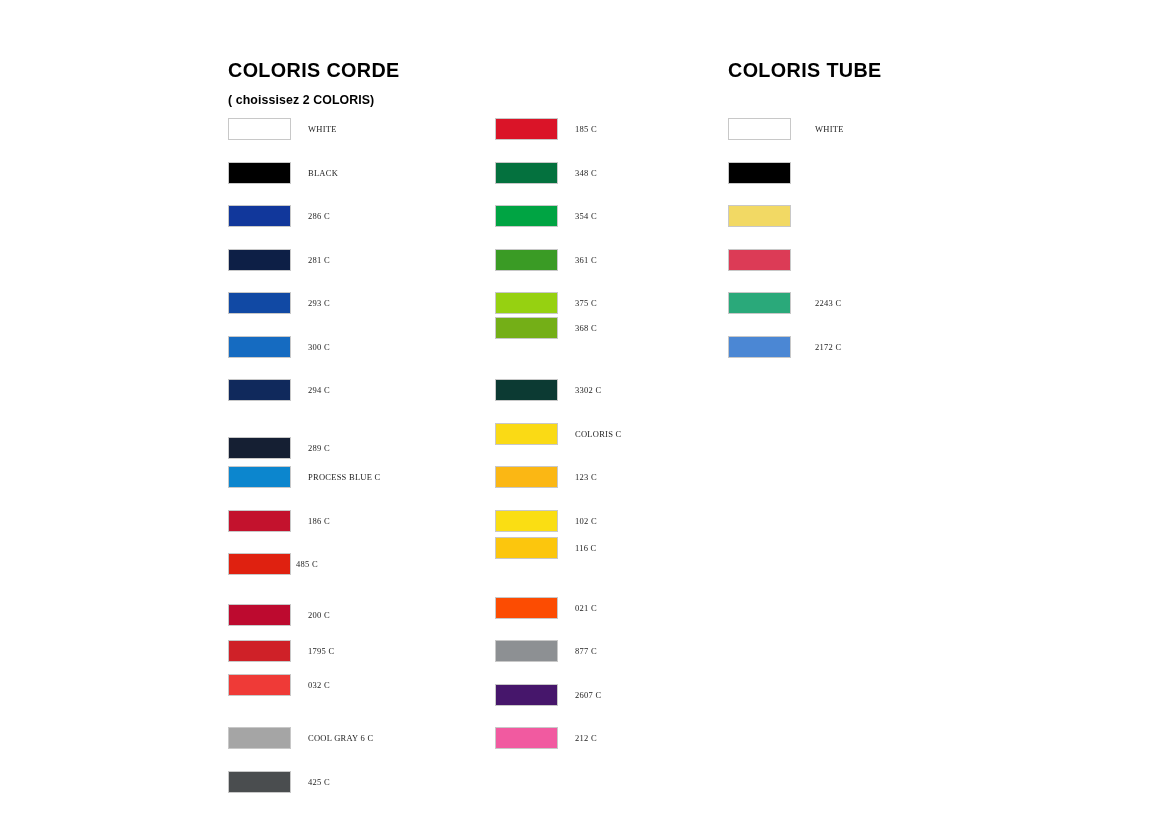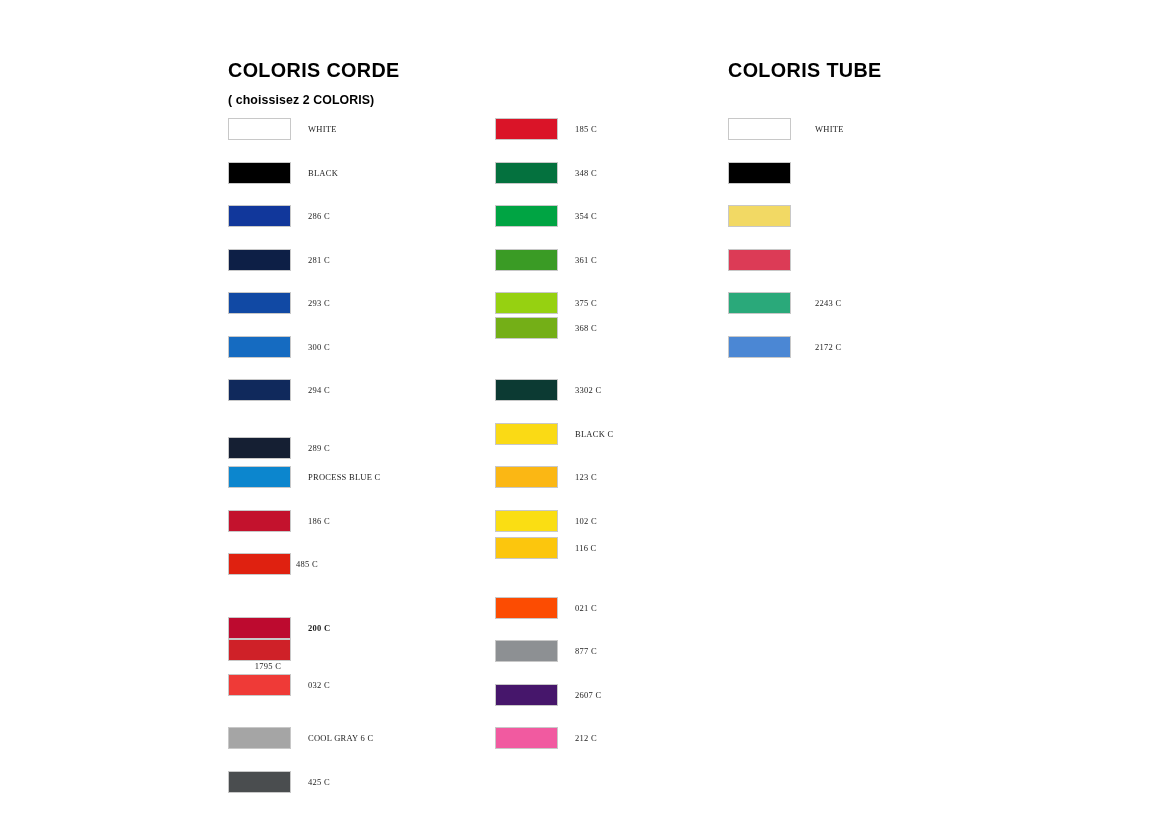--- a/index.html
+++ b/index.html
@@ -118,25 +118,25 @@
         <div class="swatch-label" style="margin-left: 17px;">PROCESS BLUE C</div>
       </div>
       <div class="swatch-row" style="top: 508.5px;">
         <div class="swatch" style="background: rgb(195, 18, 45); border-color: rgb(200, 200, 200);"></div>
         <div class="swatch-label" style="margin-left: 17px;">186 C</div>
       </div>
       <div class="swatch-row" style="top: 552px;">
         <div class="swatch" style="background: rgb(223, 33, 16); border-color: rgb(200, 200, 200);"></div>
         <div class="swatch-label" style="margin-left: 5px;">485 C</div>
       </div>
-      <div class="swatch-row" style="top: 616px; font-weight: bold;">
+      <div class="swatch-row" style="top: 603px;">
         <div class="swatch" style="background: rgb(189, 10, 47); border-color: rgb(200, 200, 200);"></div>
         <div class="swatch-label" style="margin-left: 17px;">200 C</div>
       </div>
-      <div class="swatch-row" style="top: 639px; flex-direction: column;">
+      <div class="swatch-row" style="top: 639px;">
         <div class="swatch" style="background: rgb(207, 33, 40); border-color: rgb(200, 200, 200);"></div>
         <div class="swatch-label" style="margin-left: 17px;">1795 C</div>
       </div>
       <div class="swatch-row" style="top: 673px;">
         <div class="swatch" style="background: rgb(239, 58, 55); border-color: rgb(200, 200, 200);"></div>
         <div class="swatch-label" style="margin-left: 17px;">032 C</div>
       </div>
       <div class="swatch-row" style="top: 726px;">
         <div class="swatch" style="background: rgb(165, 165, 165); border-color: rgb(200, 200, 200);"></div>
         <div class="swatch-label" style="margin-left: 17px;">COOL GRAY 6 C</div>
@@ -170,21 +170,21 @@
       <div class="swatch-row" style="top: 316px;">
         <div class="swatch" style="background: rgb(116, 175, 23); border-color: rgb(200, 200, 200);"></div>
         <div class="swatch-label" style="margin-left: 17px;">368 C</div>
       </div>
       <div class="swatch-row" style="top: 378px;">
         <div class="swatch" style="background: rgb(12, 58, 51); border-color: rgb(200, 200, 200);"></div>
         <div class="swatch-label" style="margin-left: 17px;">3302 C</div>
       </div>
       <div class="swatch-row" style="top: 421.5px;">
         <div class="swatch" style="background: rgb(250, 218, 21); border-color: rgb(200, 200, 200);"></div>
-        <div class="swatch-label" style="margin-left: 17px;">BLACK C</div>
+        <div class="swatch-label" style="margin-left: 17px;">COLORIS C</div>
       </div>
       <div class="swatch-row" style="top: 465px;">
         <div class="swatch" style="background: rgb(251, 183, 20); border-color: rgb(200, 200, 200);"></div>
         <div class="swatch-label" style="margin-left: 17px;">123 C</div>
       </div>
       <div class="swatch-row" style="top: 508.5px;">
         <div class="swatch" style="background: rgb(250, 222, 19); border-color: rgb(200, 200, 200);"></div>
         <div class="swatch-label" style="margin-left: 17px;">102 C</div>
       </div>
       <div class="swatch-row" style="top: 536px; text-align: center;">

